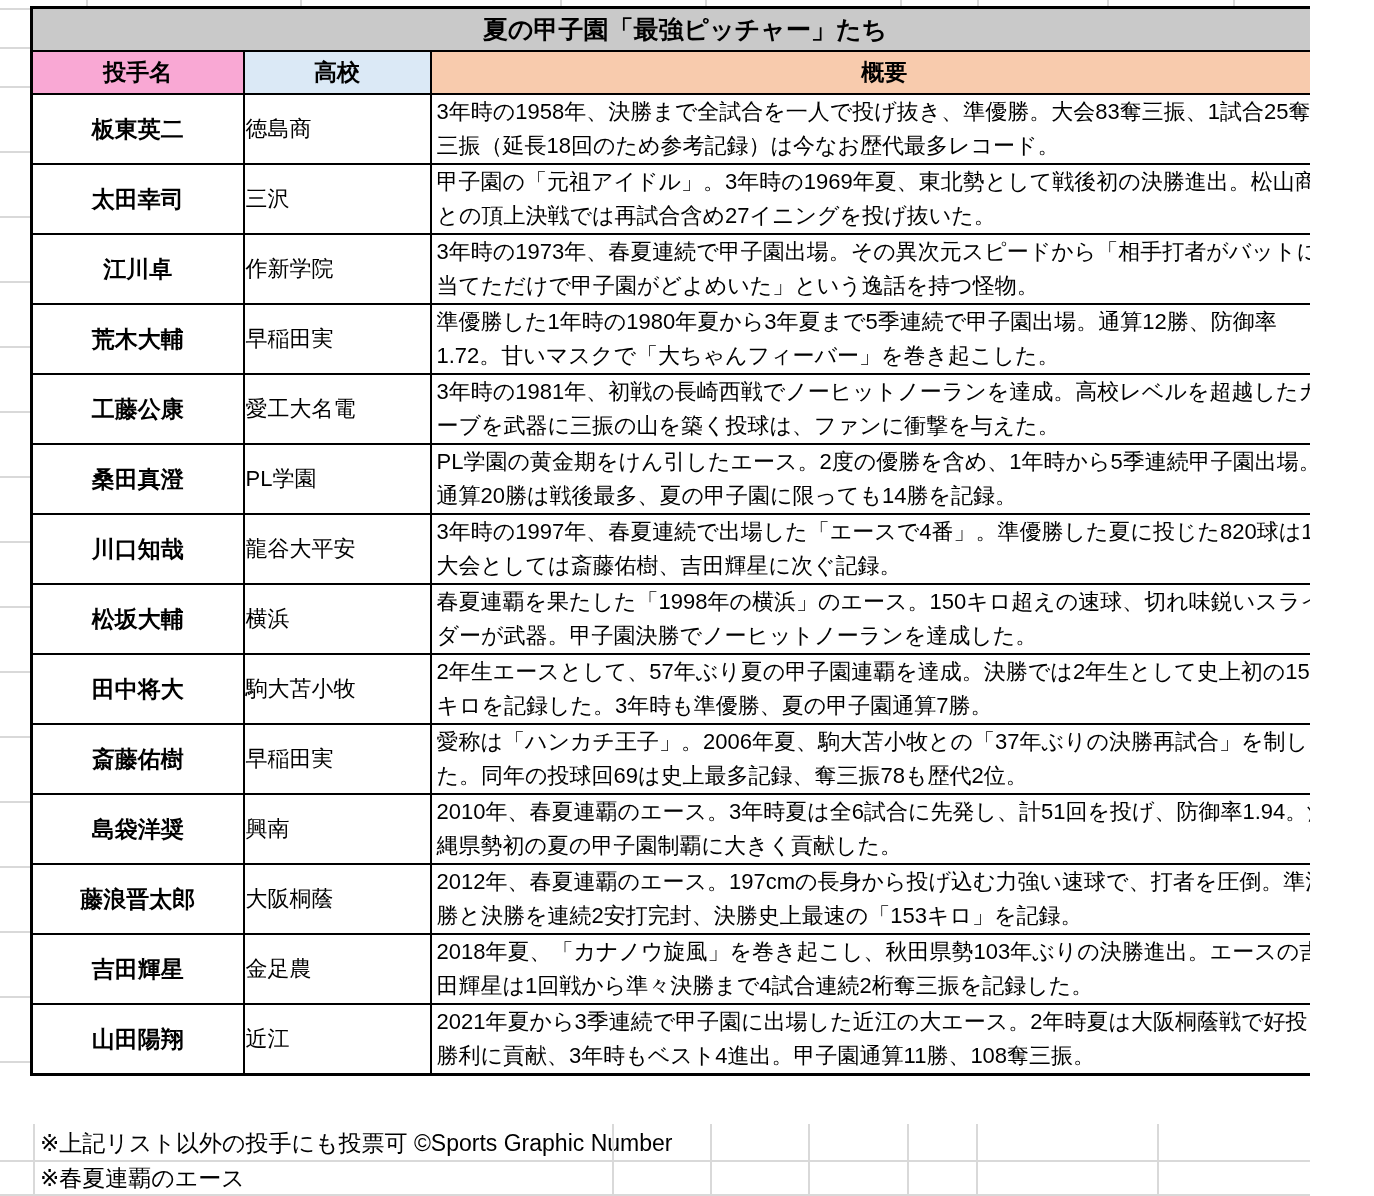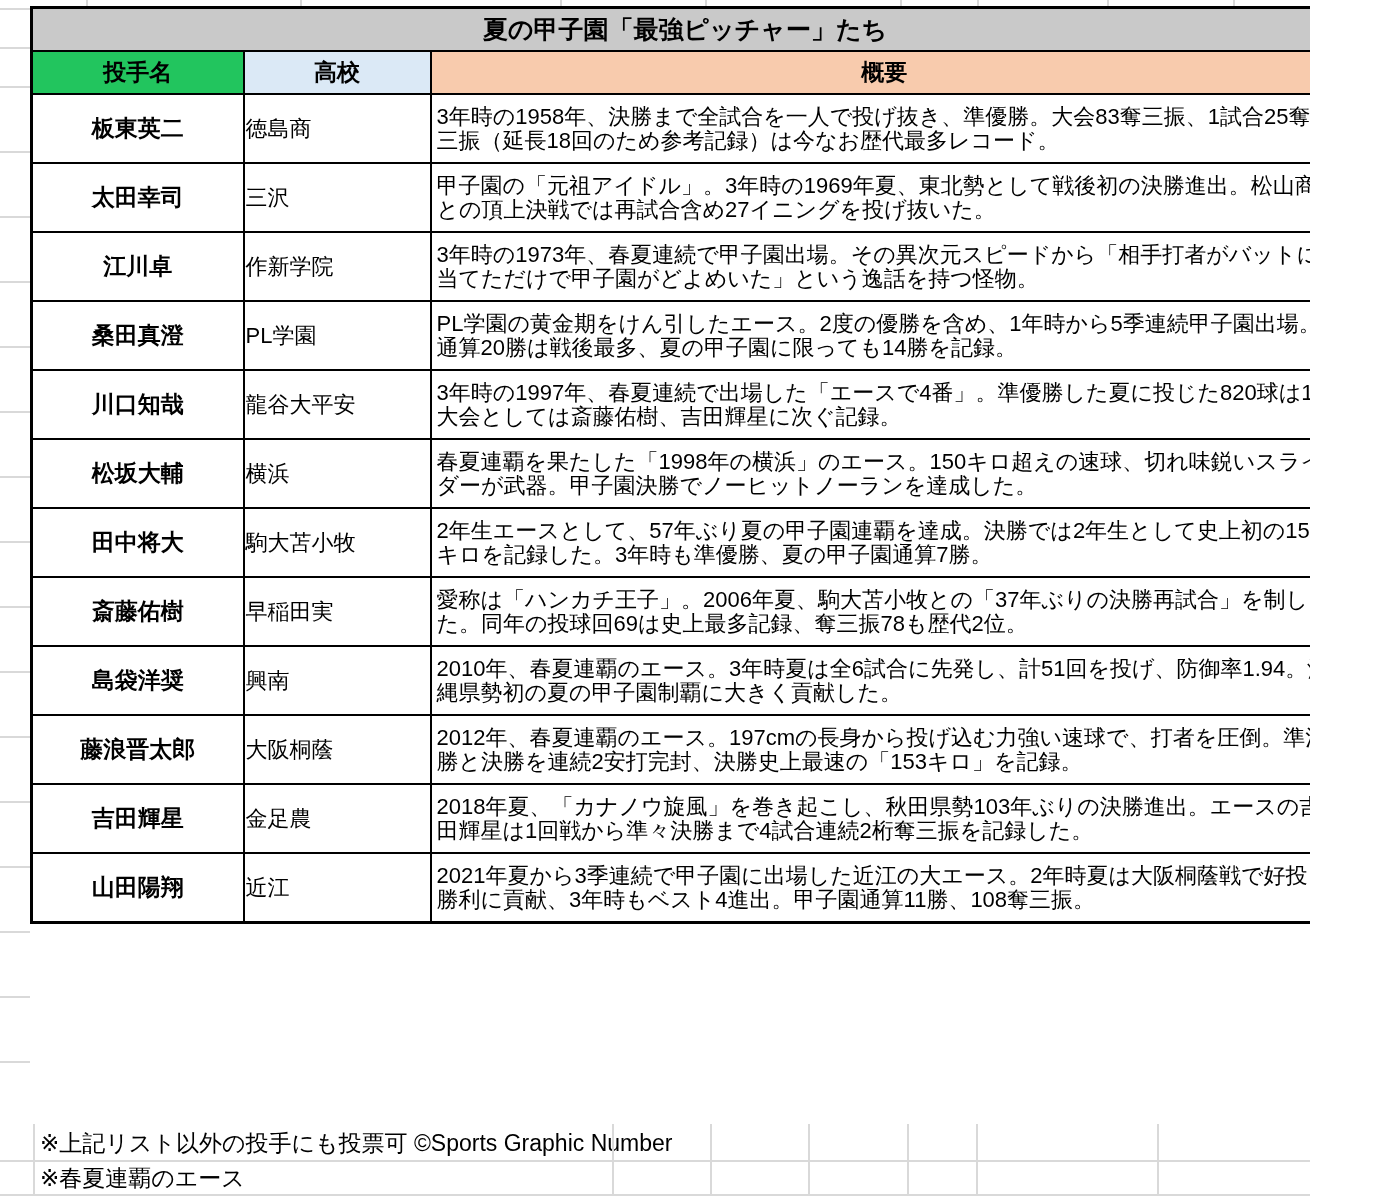--- a/index.html
+++ b/index.html
@@ -12,27 +12,27 @@
   .gl.v{width:2px;}
 
   
   table.koshien{position:absolute;left:30px;top:6px;width:1310px;
     border-collapse:collapse;table-layout:fixed;}
   table.koshien td,table.koshien th{border:2px solid #000;overflow:hidden;}
   table.koshien{border:3px solid #000;}
   td.title-cell{height:39px;background:#c9c9c9;text-align:center;
     font-weight:bold;font-size:25px;}
   th{height:39px;font-size:23px;font-weight:bold;text-align:center;}
-  th.h-pitcher{background:#22c55e;}
+  th.h-pitcher{background:#f9a8d4;}
   th.h-school{background:#dbe9f6;font-family:Liberation Serif, serif;}
   th.h-summary{background:#f8cbad;}
   td.c-name{height:65px;text-align:center;vertical-align:middle;
     font-weight:bold;font-size:23px;background:#fff;}
   td.c-school{vertical-align:middle;font-size:22px;background:#fff;}
-  td.c-summary{vertical-align:middle;font-size:22px;line-height:24px;
+  td.c-summary{vertical-align:middle;font-size:22px;line-height:34px;
     padding:0 6px 0 5px;background:#fff;text-align:left;}
 
   
   .footnote{position:absolute;left:40px;width:1000px;font-size:23px;
     white-space:nowrap;}
   #footnote-0{top:1127px;height:33px;line-height:33px;}
   #footnote-1{top:1162px;height:33px;line-height:33px;}
 </style>
 </head>
 <body>
@@ -66,21 +66,31 @@
       <td class="c-school">三沢</td>
       <td class="c-summary">甲子園の「元祖アイドル」。3年時の1969年夏、東北勢として戦後初の決勝進出。松山商との頂上決戦では再試合含め27イニングを投げ抜いた。</td>
     </tr>
 
     <tr>
       <td class="c-name">江川卓</td>
       <td class="c-school">作新学院</td>
       <td class="c-summary">3年時の1973年、春夏連続で甲子園出場。その異次元スピードから「相手打者がバットに当てただけで甲子園がどよめいた」という逸話を持つ怪物。</td>
     </tr>
 
-
+    <tr>
+      <td class="c-name">荒木大輔</td>
+      <td class="c-school">早稲田実</td>
+      <td class="c-summary">準優勝した1年時の1980年夏から3年夏まで5季連続で甲子園出場。通算12勝、防御率1.72。甘いマスクで「大ちゃんフィーバー」を巻き起こした。</td>
+    </tr>
+
+    <tr>
+      <td class="c-name">工藤公康</td>
+      <td class="c-school">愛工大名電</td>
+      <td class="c-summary">3年時の1981年、初戦の長崎西戦でノーヒットノーランを達成。高校レベルを超越したカーブを武器に三振の山を築く投球は、ファンに衝撃を与えた。</td>
+    </tr>
 
     <tr>
       <td class="c-name">桑田真澄</td>
       <td class="c-school">PL学園</td>
       <td class="c-summary">PL学園の黄金期をけん引したエース。2度の優勝を含め、1年時から5季連続甲子園出場。通算20勝は戦後最多、夏の甲子園に限っても14勝を記録。</td>
     </tr>
 
 
     <tr>
       <td class="c-name">川口知哉</td>

